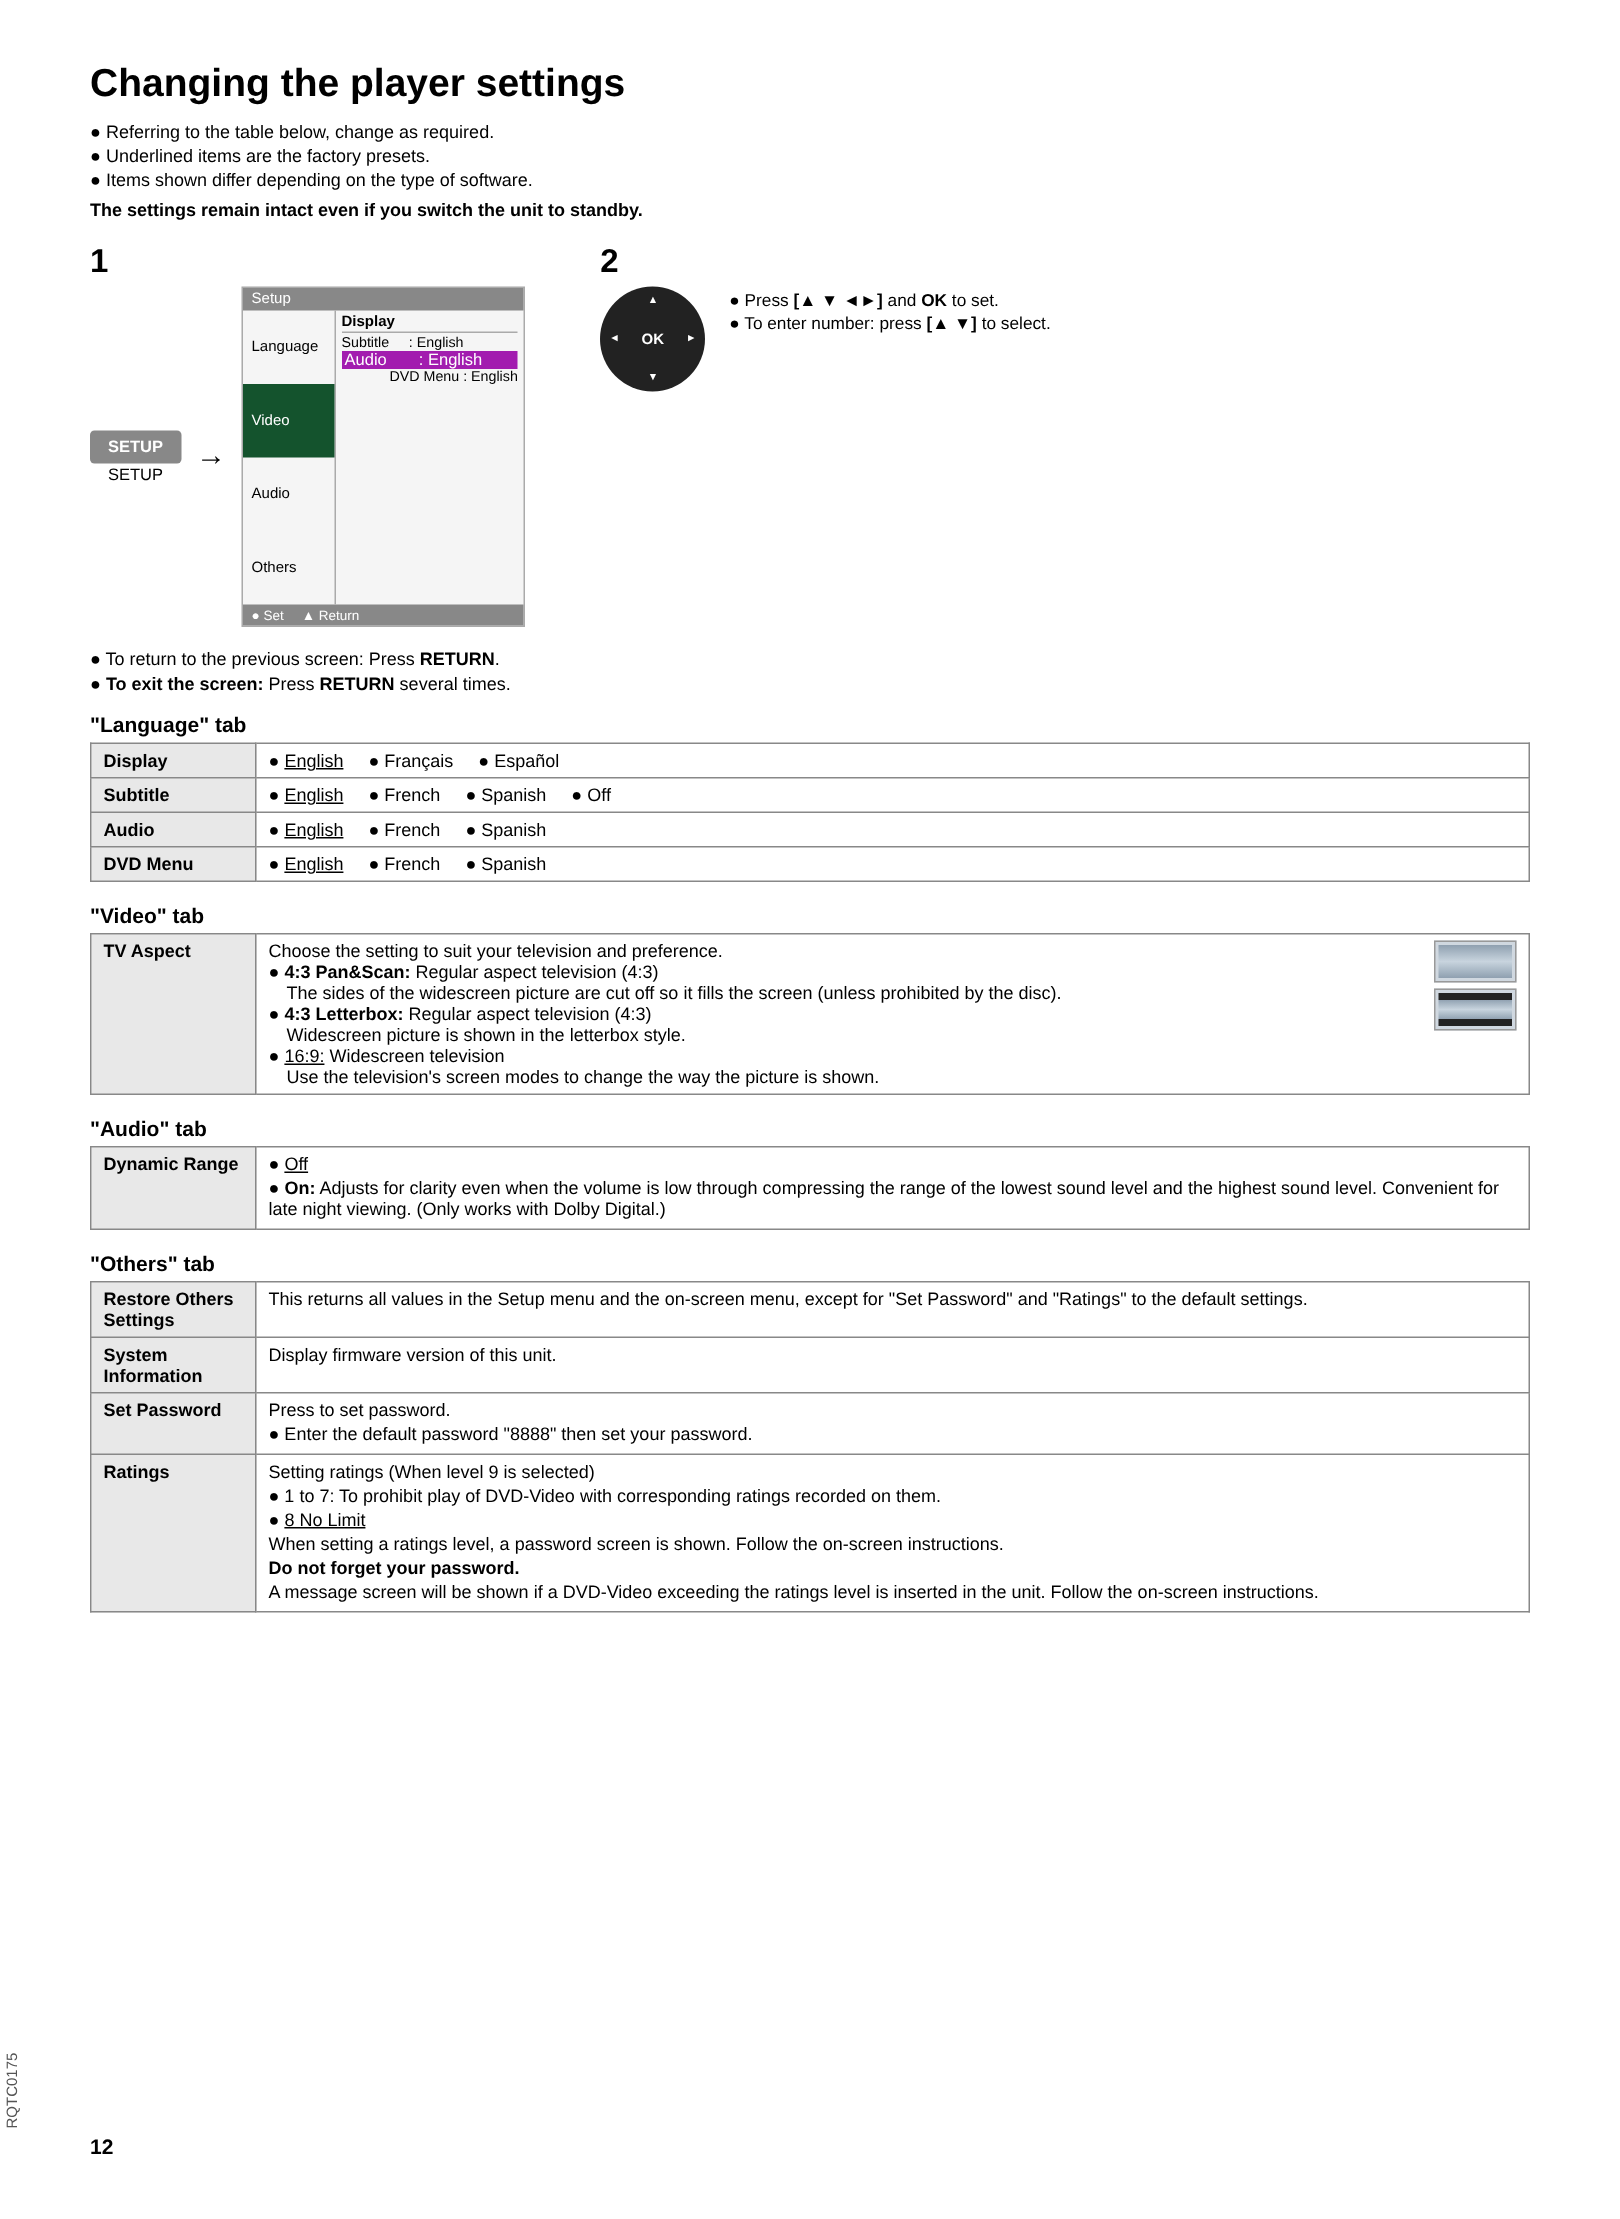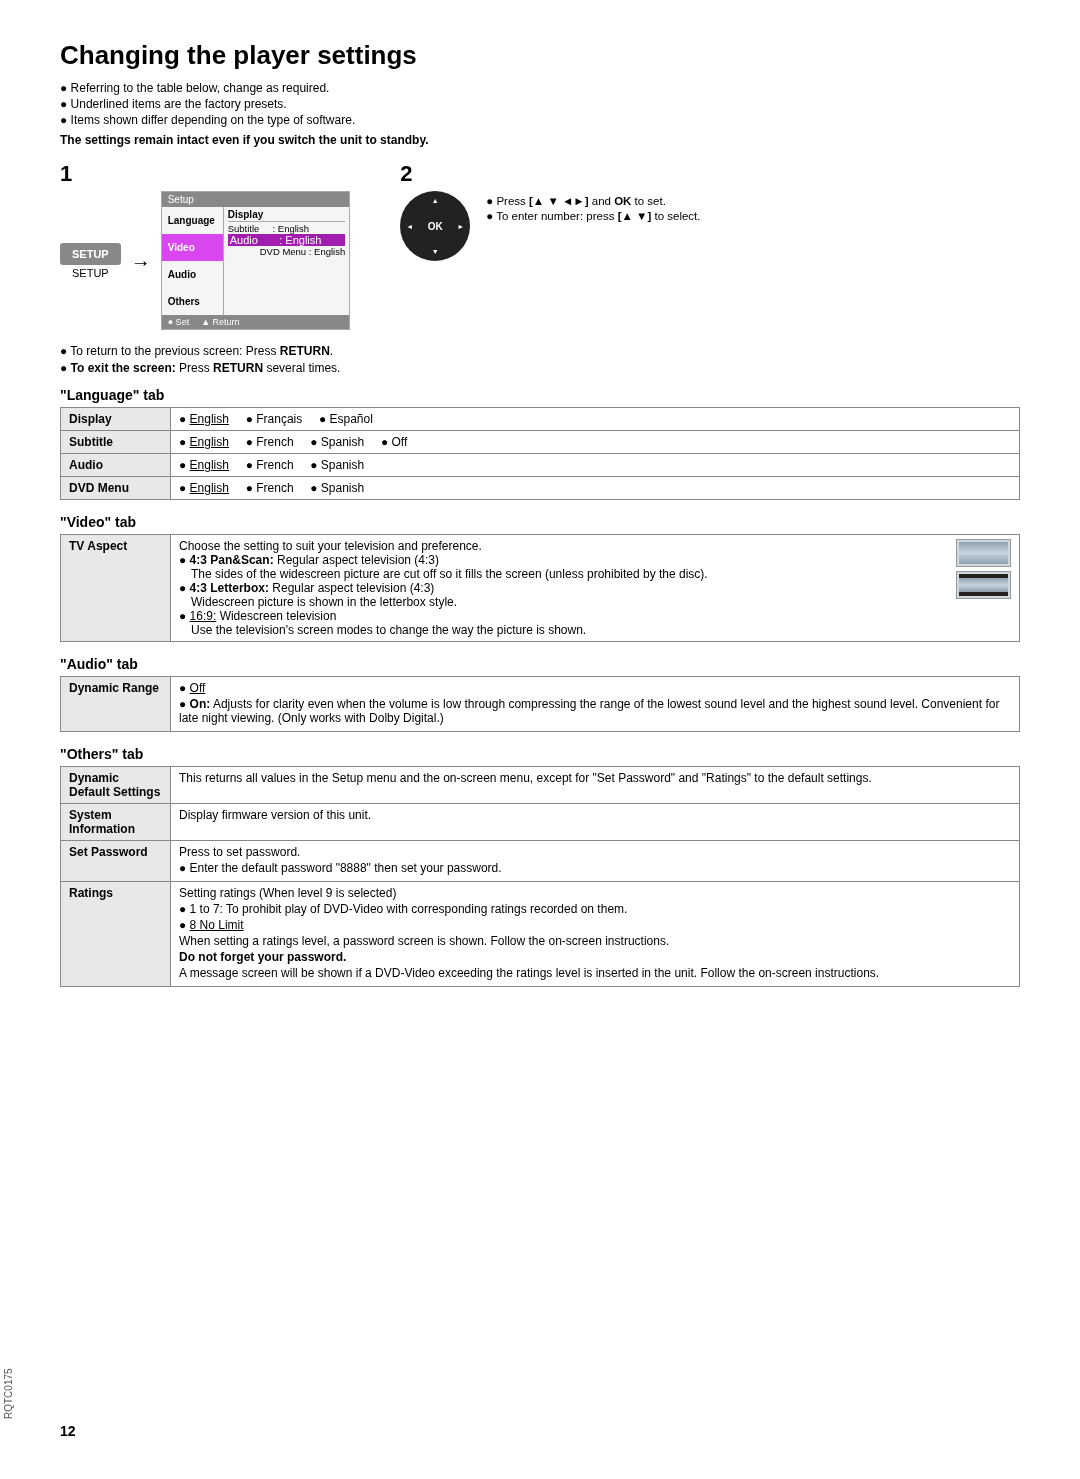--- a/index.html
+++ b/index.html
@@ -80,26 +80,25 @@
       font-size: 10px;
     }
     .setup-menu-title {
       background: #888;
       color: #fff;
       padding: 2px 6px;
       font-size: 10px;
     }
     .setup-menu-row {
       display: flex;
-      padding: 8px 6px;
+      padding: 19px 6px;
       gap: 4px;
-      font-weight: bold;
     }
     .setup-menu-row.highlighted {
-      background: #d946ef;
+      background: #14532d;
       color: #fff;
     }
     .setup-menu-left {
       width: 60px;
       font-size: 10px;
     }
     .setup-menu-bottom {
       background: #888;
       padding: 2px 6px;
       font-size: 9px;
@@ -413,21 +412,21 @@
         <p>● <strong>On:</strong> Adjusts for clarity even when the volume is low through compressing the range of the lowest sound level and the highest sound level. Convenient for late night viewing. (Only works with Dolby Digital.)</p>
       </td>
     </tr>
   </tbody>
 </table>
 
 <div class="section-title">"Others" tab</div>
 <table>
   <tbody>
     <tr>
-      <td class="row-header">Dynamic Default Settings</td>
+      <td class="row-header">Restore Others Settings</td>
       <td>This returns all values in the Setup menu and the on-screen menu, except for "Set Password" and "Ratings" to the default settings.</td>
     </tr>
     <tr>
       <td class="row-header">System Information</td>
       <td>Display firmware version of this unit.</td>
     </tr>
     <tr>
       <td class="row-header">Set Password</td>
       <td class="password-cell">
         <p>Press to set password.</p>

